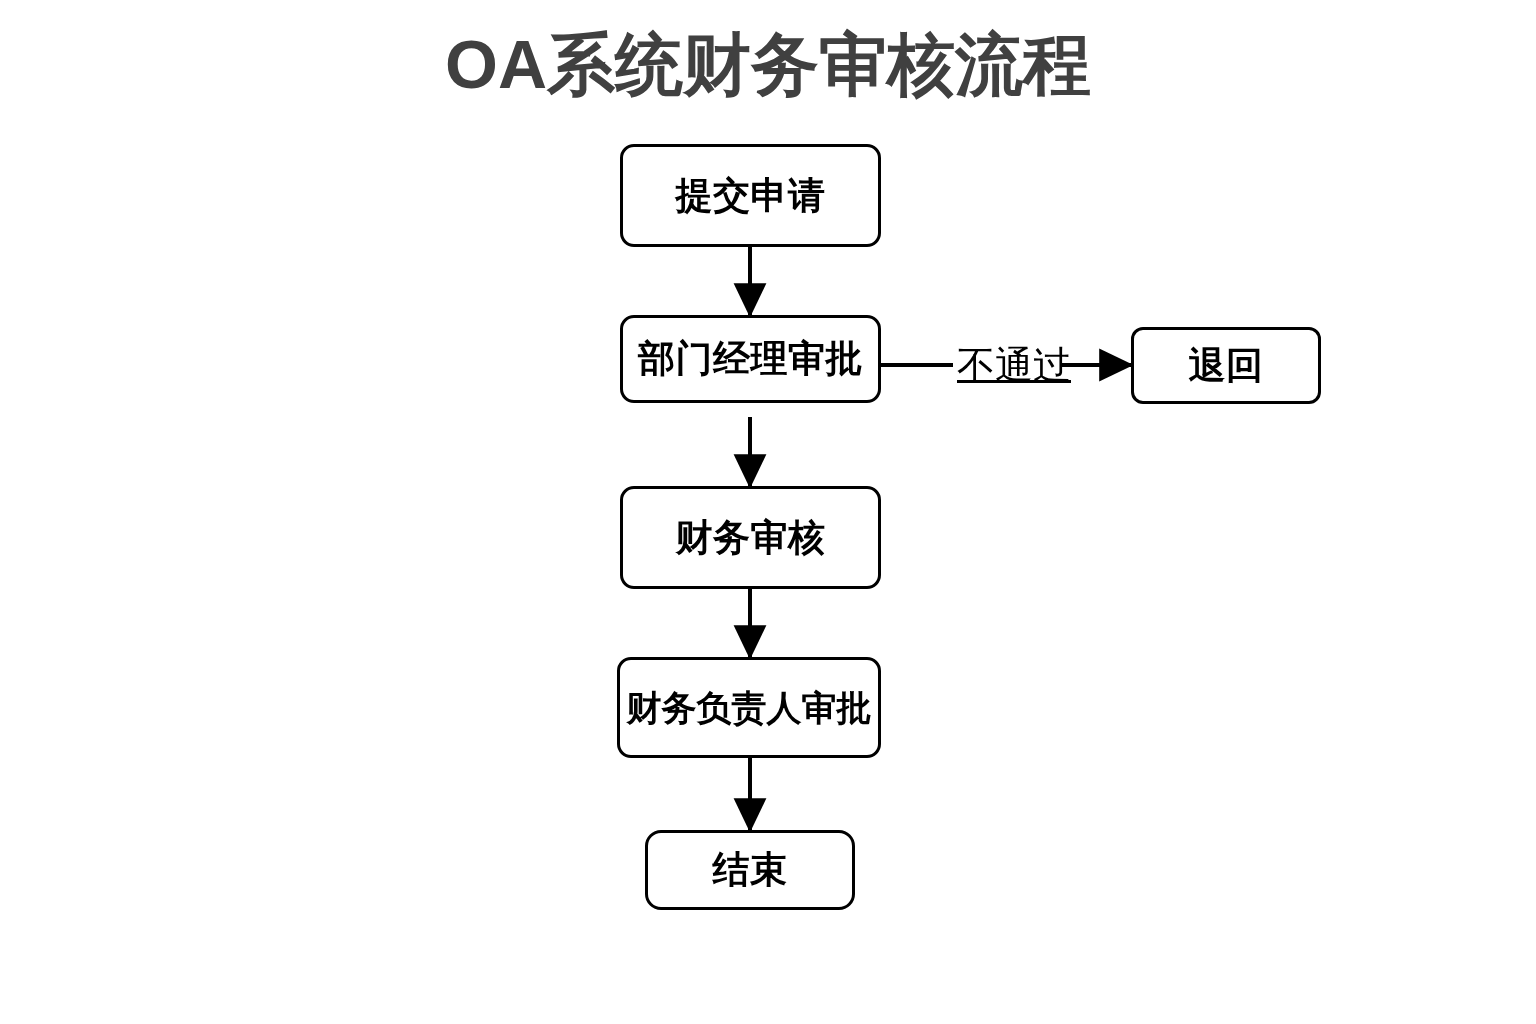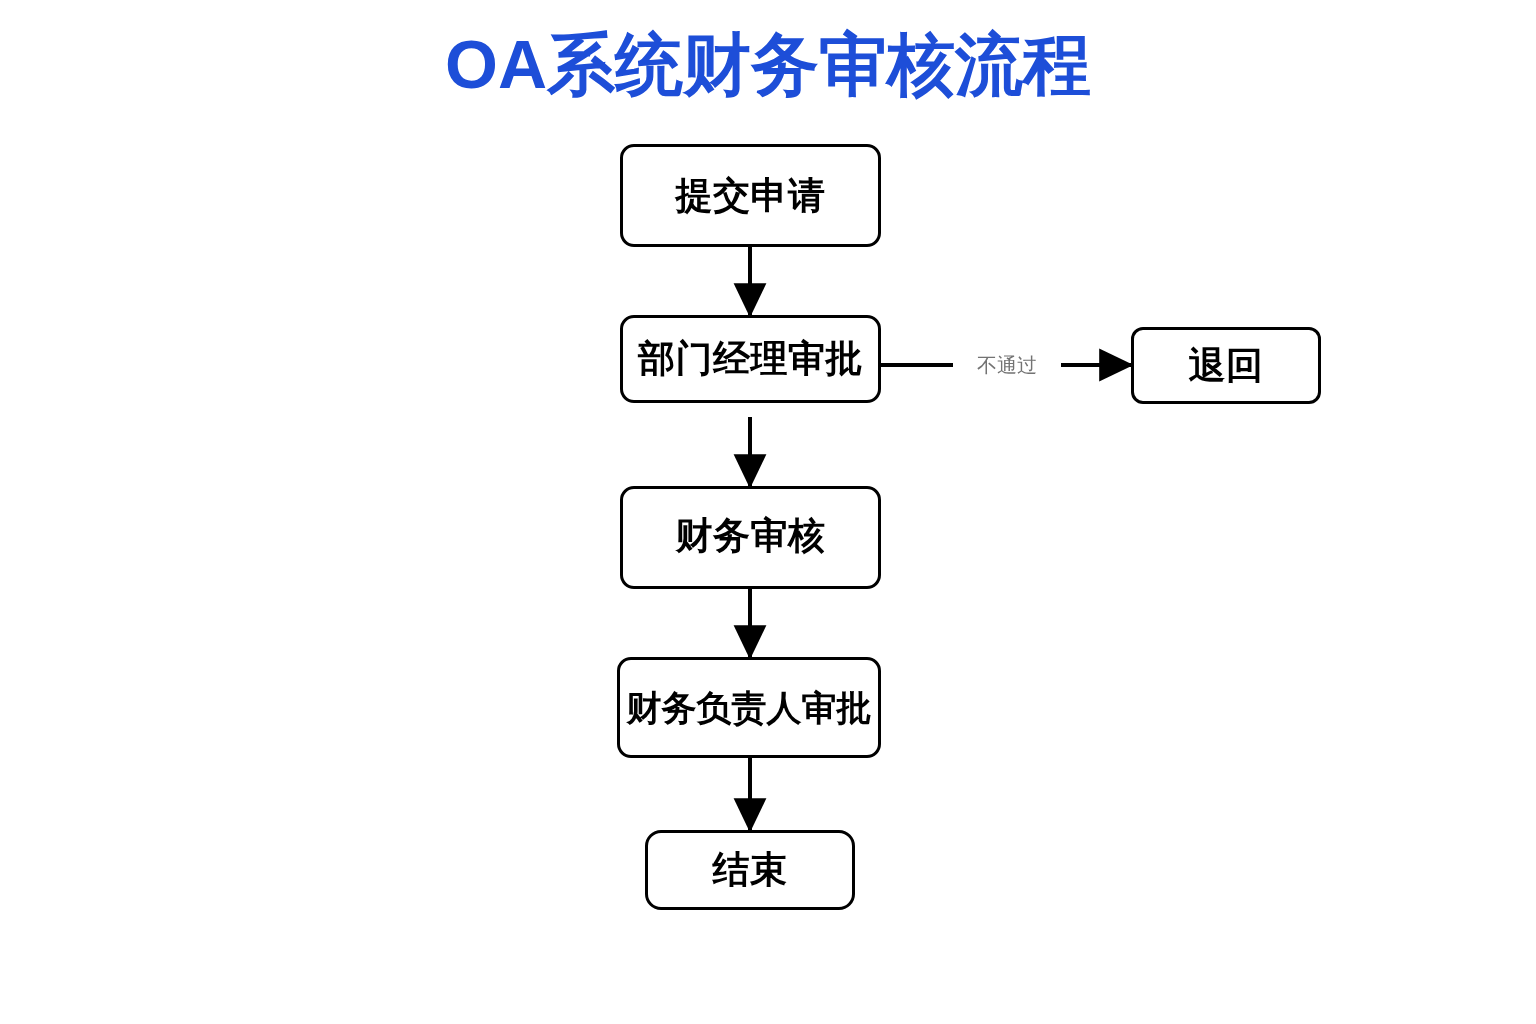--- a/index.html
+++ b/index.html
@@ -27,21 +27,21 @@
   .chart-title {
     position: absolute;
     left: 0;
     top: 22px;
     width: 1536px;
     text-align: center;
     font-size: 68px;
     line-height: 84px;
     font-weight: 700;
     letter-spacing: 0px;
-    color: #1d4ed8;
+    color: #404040;
     white-space: nowrap;
   }
 
   
   .node {
     position: absolute;
     box-sizing: border-box;
     background: #ffffff;
     border: 3px solid #000000;
     border-radius: 14px;
@@ -71,28 +71,29 @@
     width: 1536px;
     height: 1024px;
     z-index: 1;
     pointer-events: none;
   }
 
   
   .edge-label {
     position: absolute;
     background: #ffffff;
-    font-size: 20px;
+    font-size: 38px;
     line-height: 34px;
     font-weight: 400;
-    color: #737373;
+    color: #000000;
     white-space: nowrap;
     padding: 0 4px;
     z-index: 2;
     text-align: center;
+    text-decoration: underline;
   }
 </style>
 </head>
 <body>
 
 <div id="canvas">
 
   <div class="chart-title">OA系统财务审核流程</div>
 
   <svg id="edges" viewBox="0 0 1536 1024" xmlns="http://www.w3.org/2000/svg">
@@ -120,21 +121,21 @@
   <div class="node" style="left:620px; top:315px; width:261px; height:88px;">
     <span class="node-label">部门经理审批</span>
   </div>
 
   <div class="node" style="left:1131px; top:327px; width:190px; height:77px; border-radius:12px;">
     <span class="node-label">退回</span>
   </div>
 
   <div class="edge-label" style="left:953px; top:348px; width:100px;">不通过</div>
 
-  <div class="node" style="left:620px; top:486px; width:261px; height:103px;font-family:Liberation Mono, monospace;">
+  <div class="node" style="left:620px; top:486px; width:261px; height:103px;">
     <span class="node-label">财务审核</span>
   </div>
 
   <div class="node wide7" style="left:617px; top:657px; width:264px; height:101px;">
     <span class="node-label">财务负责人审批</span>
   </div>
 
   <div class="node" style="left:645px; top:830px; width:210px; height:80px; border-radius:16px;">
     <span class="node-label">结束</span>
   </div>

